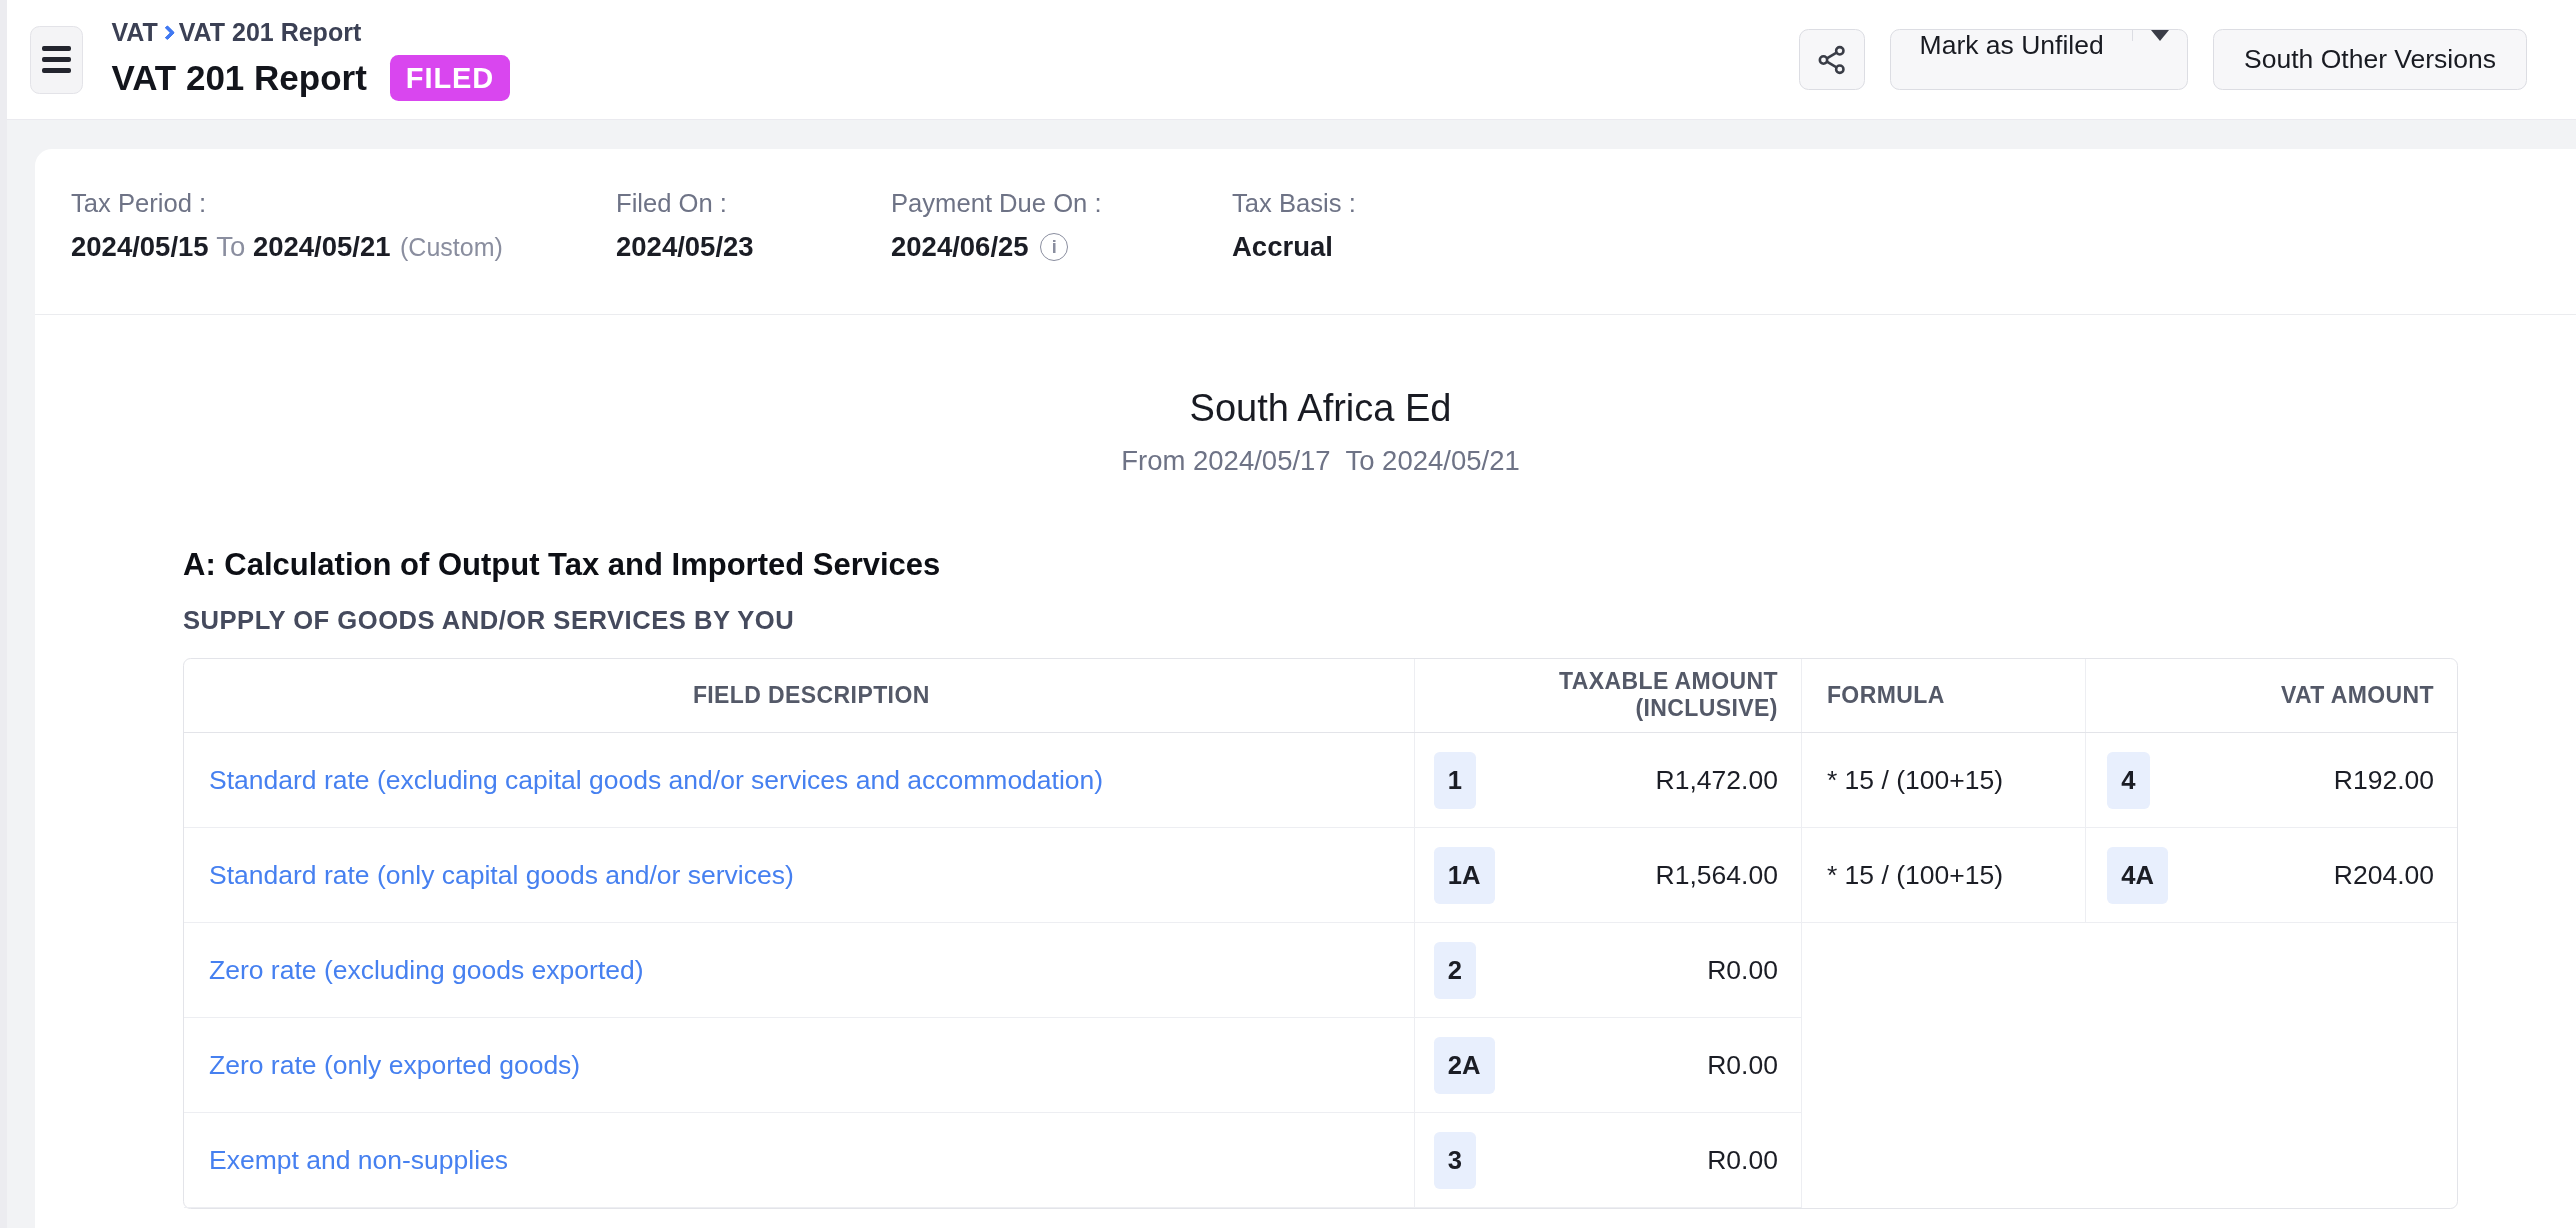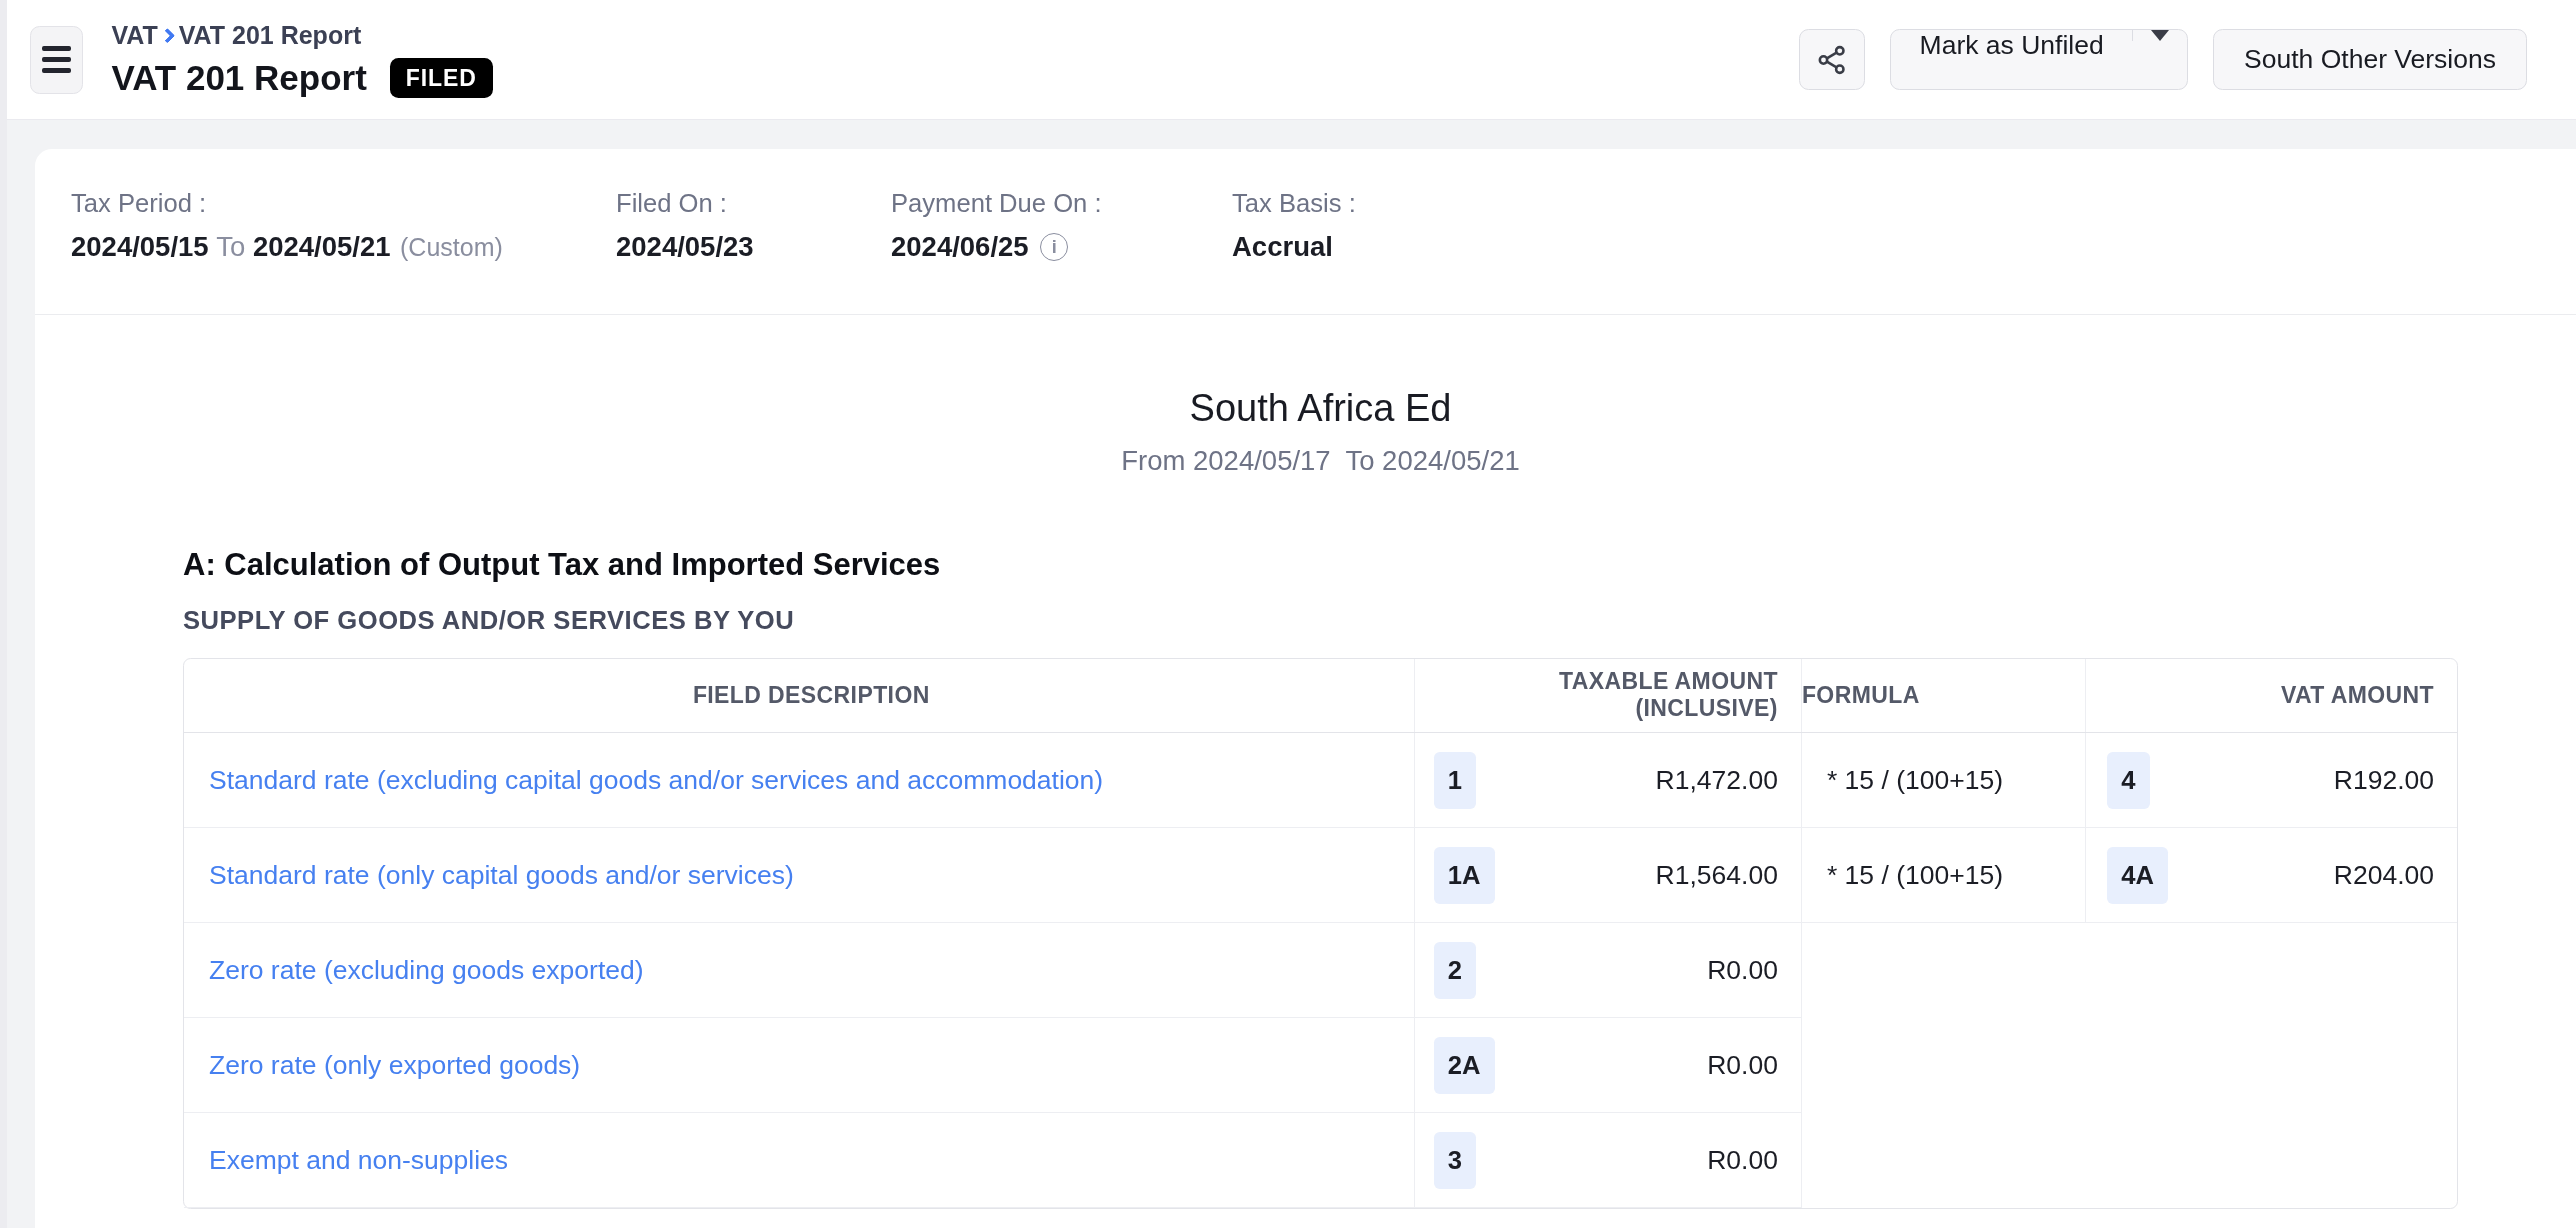--- a/index.html
+++ b/index.html
@@ -16,21 +16,21 @@
     padding:0 49px 0 30px; z-index:4; }
   .header-left { display:flex; align-items:center; gap:28.4px; }
   .menu-btn { width:53px; height:68px; background:#f4f4f6; border:1.9px solid #e3e3e8; border-radius:9.5px;
     display:flex; flex-direction:column; align-items:center; justify-content:center; gap:6.6px; cursor:pointer; }
   .menu-btn .bar { width:28.4px; height:4.7px; background:#23252e; border-radius:1.9px; }
   .breadcrumb { display:flex; align-items:center; gap:3px; font-size:25px; font-weight:700; color:#3b4054; margin-bottom:8.5px; }
   .chev { width:11.4px; height:11.4px; border-right:4.7px solid #4179f2; border-bottom:4.7px solid #4179f2;
     transform:rotate(-45deg); border-radius:1.9px; margin:0 2.8px 0 0.9px; }
   .title-row { display:flex; align-items:center; gap:23px; }
   .page-title { font-size:35px; font-weight:700; color:#13151c; }
-  .filed-badge { background:#000000; color:#fff; font-size:23px; font-weight:700; letter-spacing:0.9px;
+  .filed-badge { background:#d946ef; color:#fff; font-size:29px; font-weight:700; letter-spacing:0.9px;
     padding:8.5px 16px; border-radius:8.5px; line-height:1; }
 
   .header-right { display:flex; align-items:center; gap:25px; }
   .btn { height:61px; background:#f7f7f9; border:1.9px solid #dcdde3; border-radius:9.5px;
     font-size:26.5px; color:#191b22; display:inline-flex; align-items:center; padding:0 30px; cursor:pointer;
     font-family:"Liberation Sans", sans-serif; }
   .icon-btn { width:66px; padding:0; justify-content:center; }
   .split-btn { display:inline-flex; align-items:flex-start; height:61px; background:#f7f7f9;
     border:1.9px solid #dcdde3; border-radius:9.5px; overflow:hidden; }
   .split-main { display:flex; align-items:center; padding:0 28.4px; font-size:26.5px; color:#191b22; cursor:pointer; }
@@ -66,21 +66,21 @@
   .table-wrap { margin-top:23px; width:2275px; border:1.9px solid #e3e4e9; border-radius:7.6px; }
   table { width:100%; border-collapse:collapse; table-layout:fixed; }
   col.c1 { width:1229px; } col.c2 { width:387px; } col.c3 { width:284px; } col.c4 { width:371px; }
   th { height:74px; font-size:23px; font-weight:700; color:#545968; letter-spacing:0.4px;
     border-bottom:1.9px solid #e3e4e9; vertical-align:middle; }
   td { height:95px; font-size:26.5px; vertical-align:middle; }
   .v { border-left:1.9px solid #edeef2; }
   .hb { border-bottom:1.9px solid #edeef2; }
   .th-desc { text-align:center; padding-left:25px; }
   .th-right { text-align:right; padding-right:23px; }
-  .th-left { text-align:left; }
+  .th-left { text-align:left; padding-left:25px; }
   .desc-cell { padding-left:25px; text-align:left; }
   .link { color:#4680f0; text-decoration:none; cursor:pointer; }
   .cellflex { display:flex; align-items:center; justify-content:space-between; }
   .amt-cell { padding:0 23px 0 19px; }
   .formula-cell { padding-left:25px; text-align:left; color:#1b1d25; }
   .vat-cell { padding:0 23px 0 21px; }
   .code-badge { background:#e8effd; border-radius:5.7px; min-width:38px; text-align:center;
     padding:13.3px 14.2px; font-weight:600; font-size:25.6px; color:#1b1d25; display:inline-block; line-height:1.2; }
   .amount { color:#1b1d25; }
 </style>

